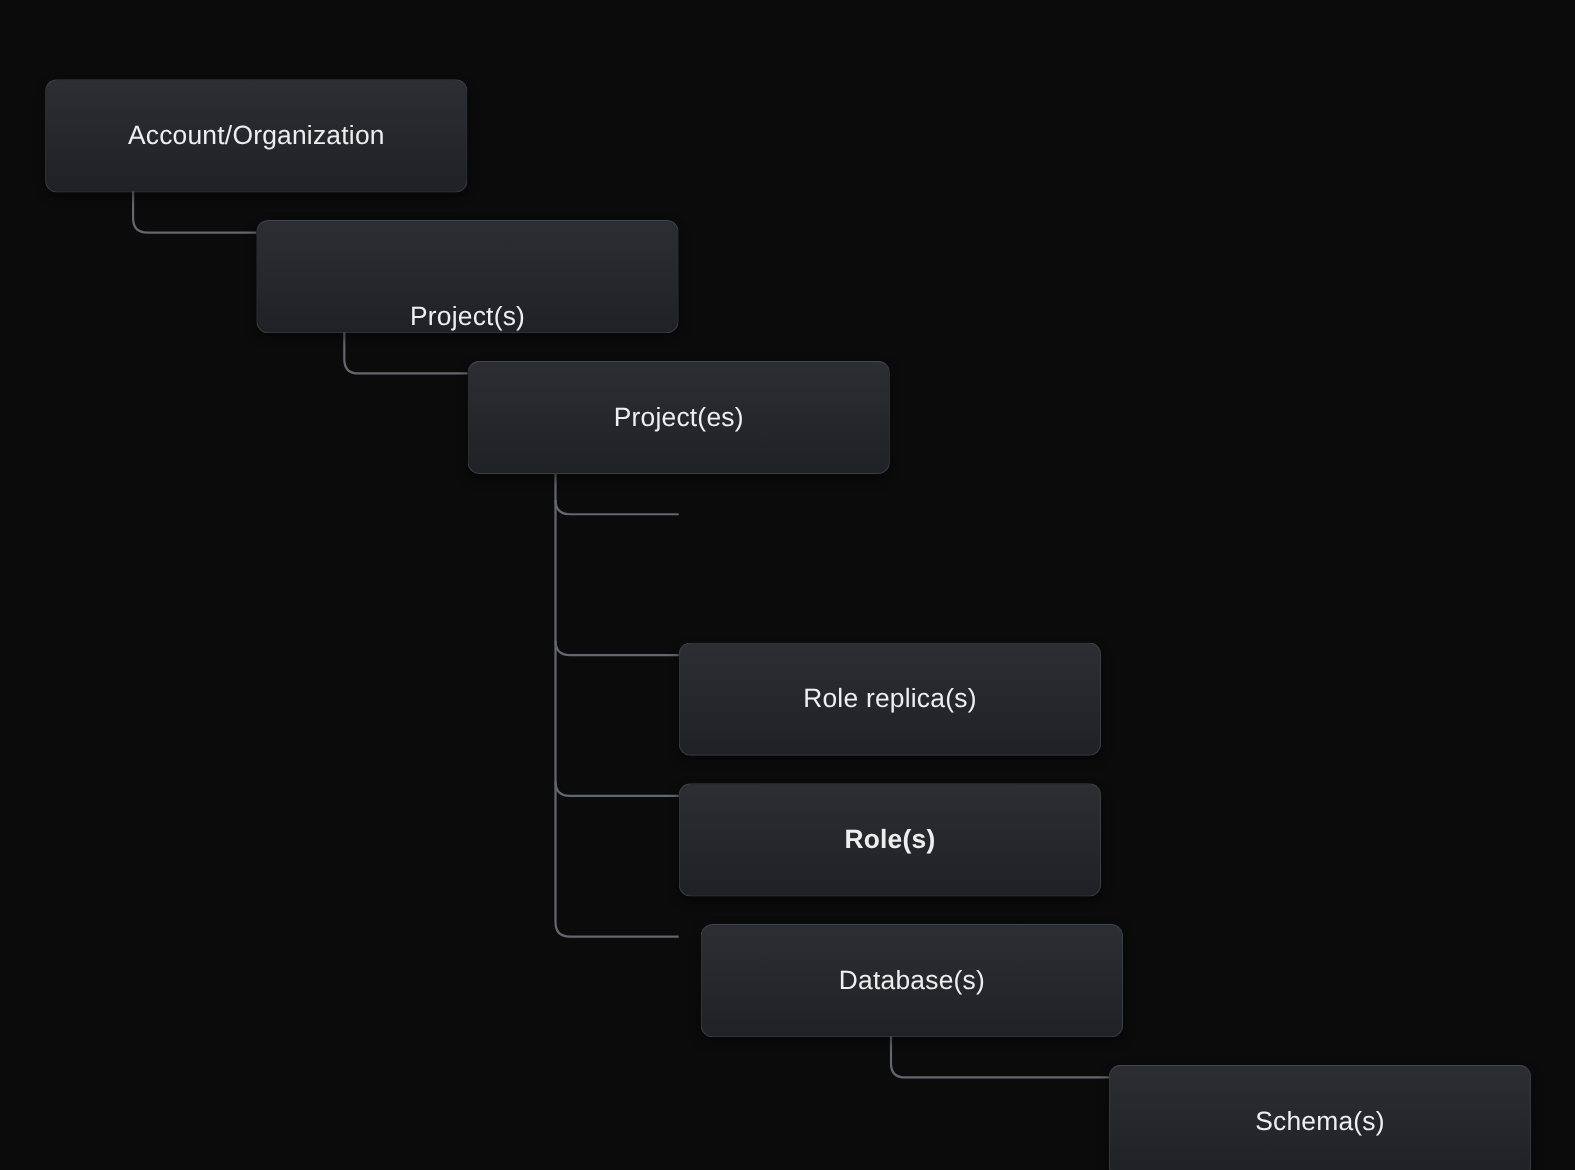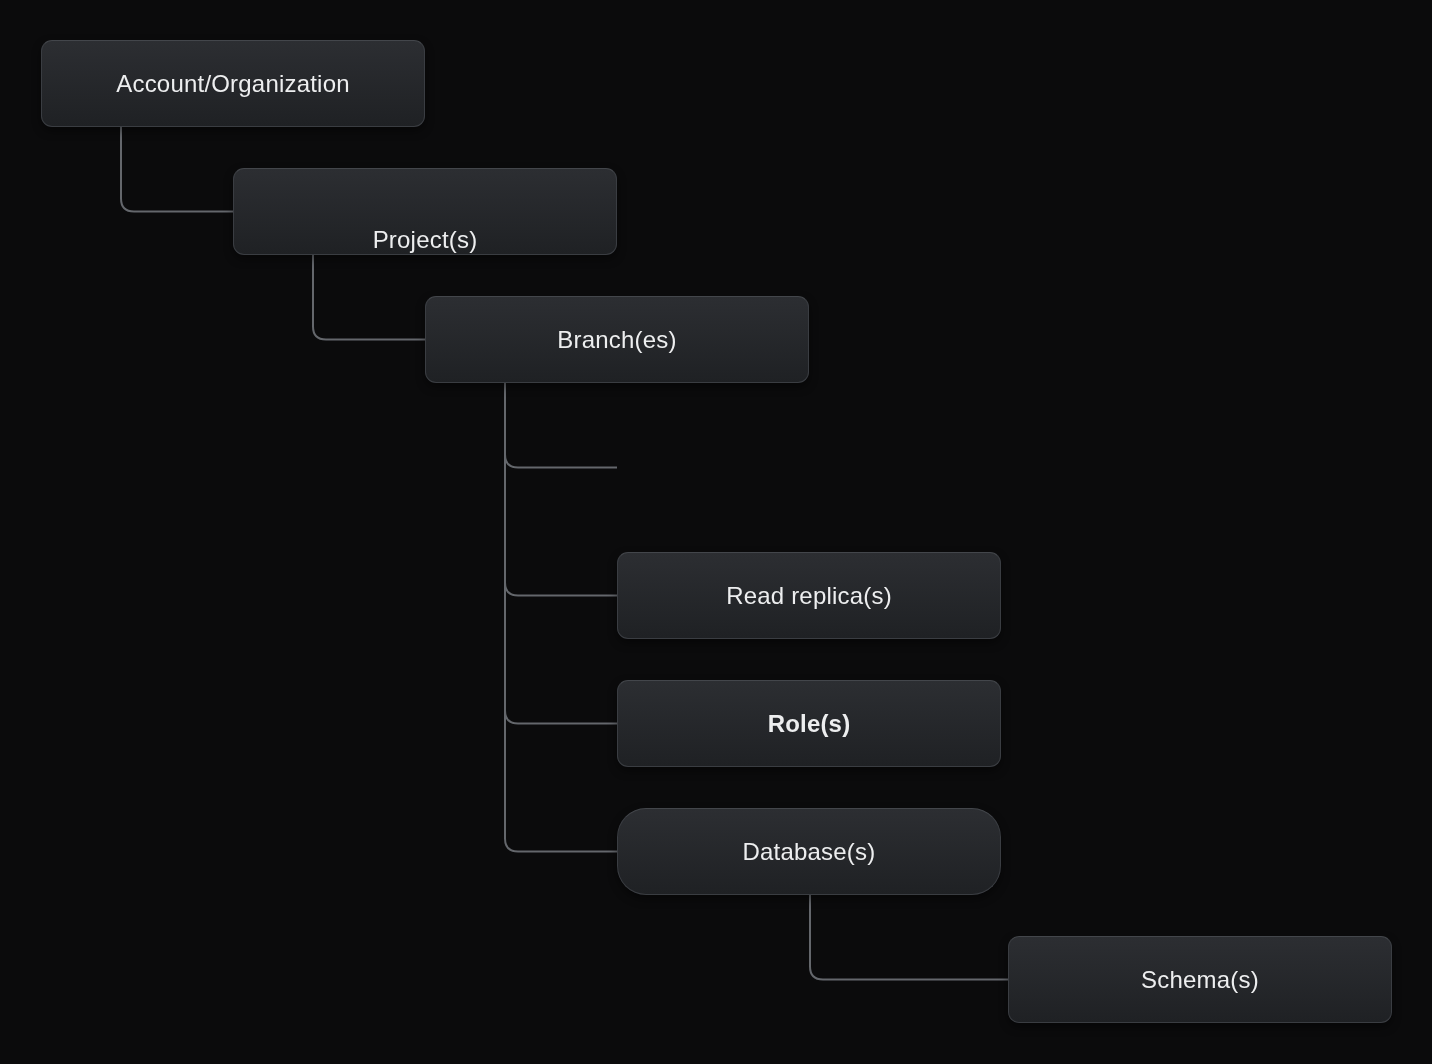--- a/index.html
+++ b/index.html
@@ -22,45 +22,46 @@
     z-index: 0;
   }
   .connector {
     fill: none;
     stroke: var(--connector, #64676c);
     stroke-width: 2px;
   }
   .node {
     position: absolute;
     width: 384px;
-    height: 87px;
+    height: 103px;
     box-sizing: border-box;
     z-index: 1;
     border-radius: 11px;
     border: 1px solid var(--node-border, #3a3d42);
     border-top-color: var(--node-border-top, #43464b);
     background: linear-gradient(180deg, var(--node-fill-top, #2c2e32), var(--node-fill-bottom, #1f2124));
     box-shadow: 0 4px 10px rgba(0, 0, 0, 0.45);
     display: flex;
     align-items: center;
     justify-content: center;
+    margin-top: 32px;
   }
   .node-label {
     color: var(--node-text, #edeeef);
     font-size: 24px;
     letter-spacing: 0.2px;
     white-space: nowrap;
   }
   .pos-account      { left: 41px;   top: 40px;  }
   .pos-projects     { left: 233px;  top: 168px; align-items: flex-end; }
   .pos-branches     { left: 425px;  top: 296px; }
   .pos-rw-compute   { left: 617px;  top: 424px; }
   .pos-read-replicas{ left: 617px;  top: 552px; }
   .pos-roles        { left: 617px;  top: 680px; font-weight: bold; }
-  .pos-databases    { left: 617px;  top: 808px; border-radius: 29px; }
+  .pos-databases    { left: 637px;  top: 808px; }
   .pos-schemas      { left: 1008px; top: 936px; }
 </style>
 </head>
 <body>
 
 <div class="stage">
 
   <svg class="connectors" width="1432" height="1064" viewBox="0 0 1432 1064" aria-hidden="true">
     <path class="connector" d="M 121 127 V 198.5 Q 121 211.5 134 211.5 H 233"></path>
     <path class="connector" d="M 313 255 V 326.5 Q 313 339.5 326 339.5 H 425"></path>
@@ -73,26 +74,26 @@
 
   <div class="node pos-account">
     <span class="node-label">Account/Organization</span>
   </div>
 
   <div class="node pos-projects">
     <span class="node-label">Project(s)</span>
   </div>
 
   <div class="node pos-branches">
-    <span class="node-label">Branch(es)</span>
+    <span class="node-label">Project(es)</span>
   </div>
 
 
   <div class="node pos-read-replicas">
-    <span class="node-label">Read replica(s)</span>
+    <span class="node-label">Role replica(s)</span>
   </div>
 
   <div class="node pos-roles">
     <span class="node-label">Role(s)</span>
   </div>
 
   <div class="node pos-databases">
     <span class="node-label">Database(s)</span>
   </div>
 

